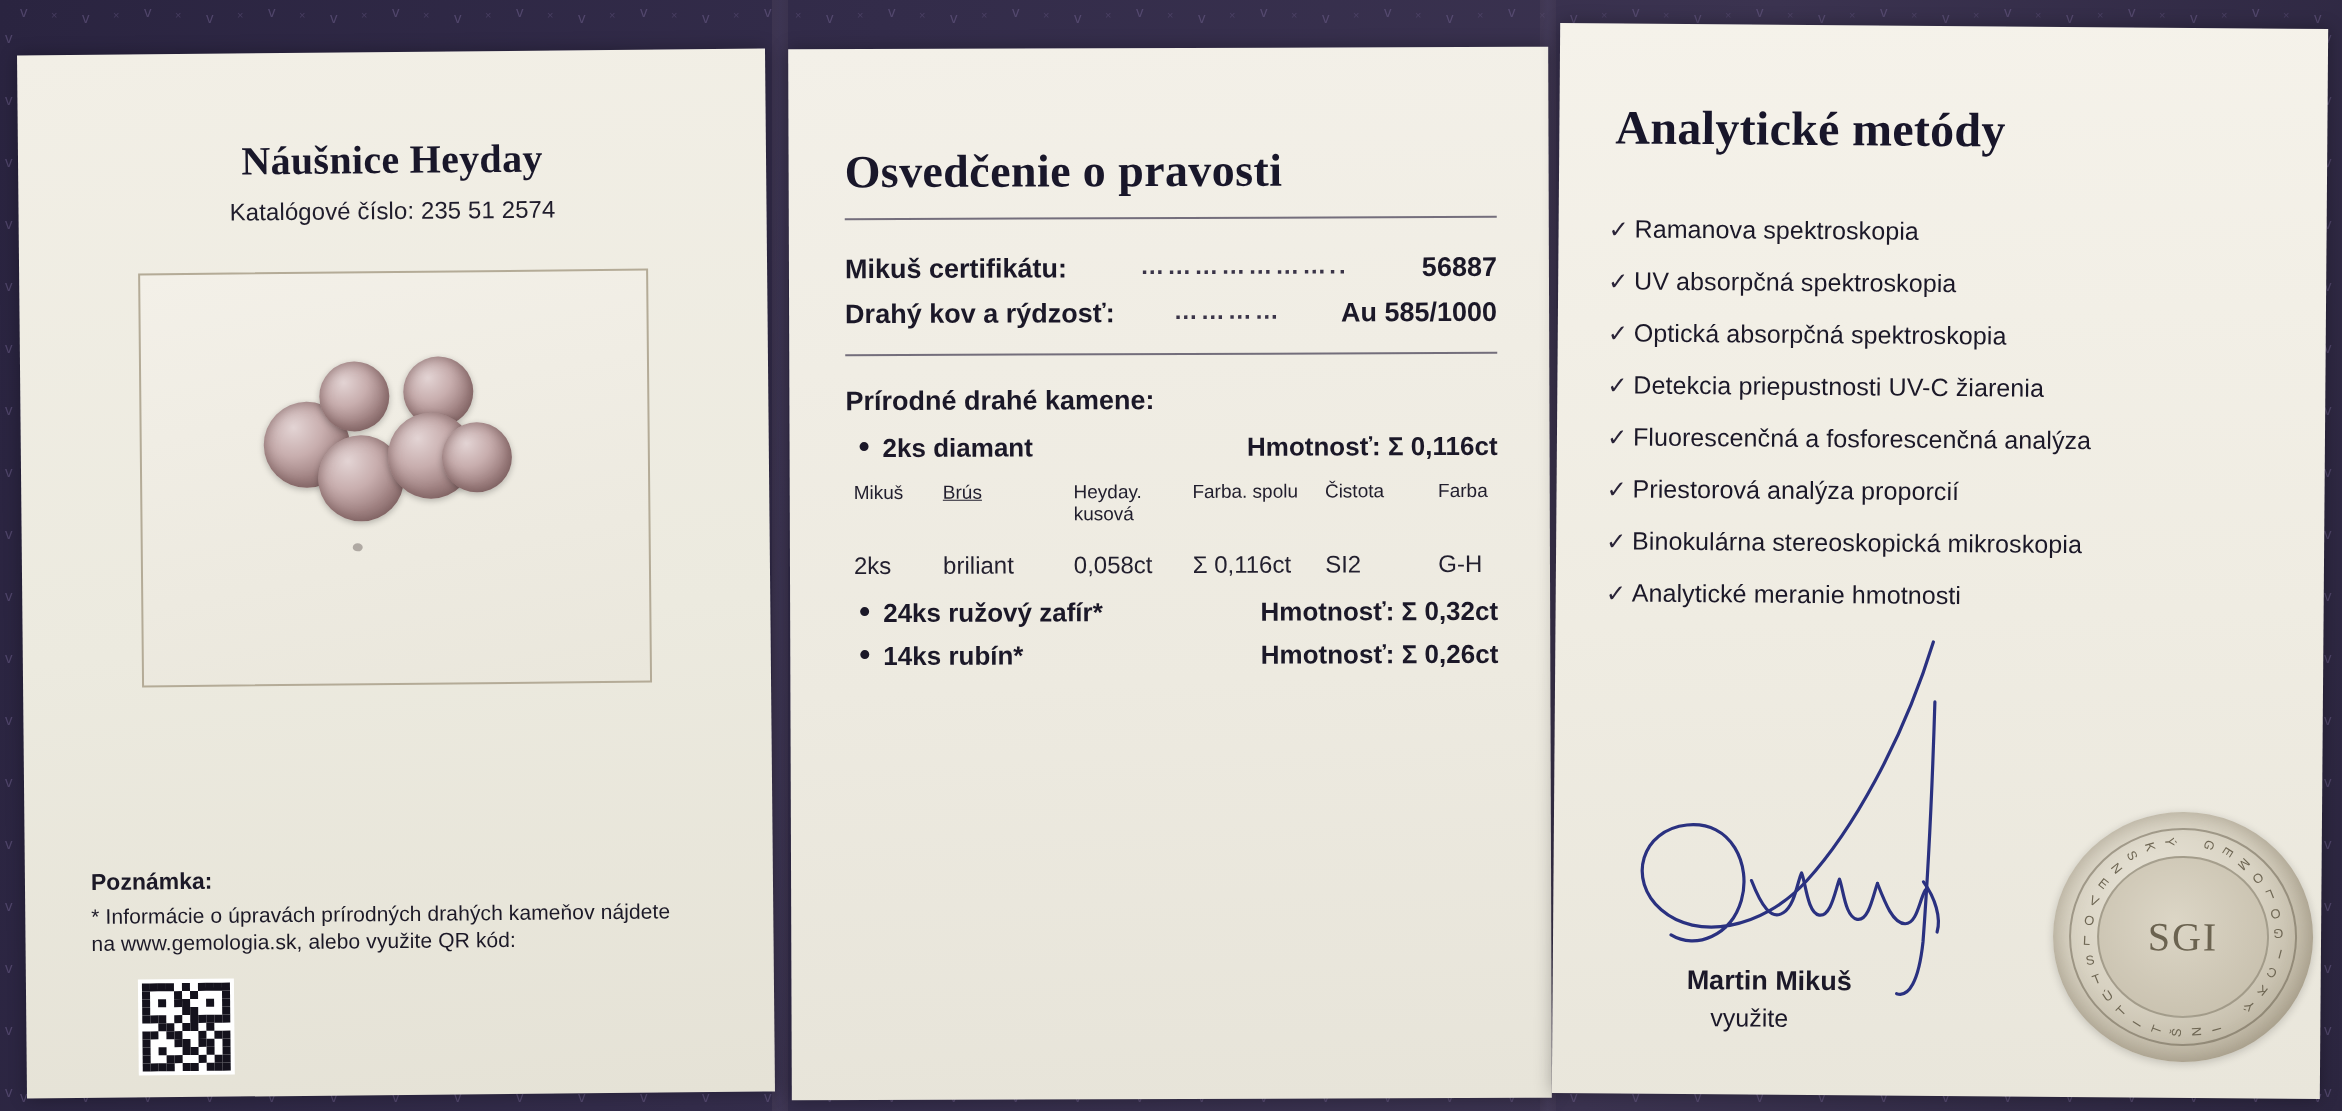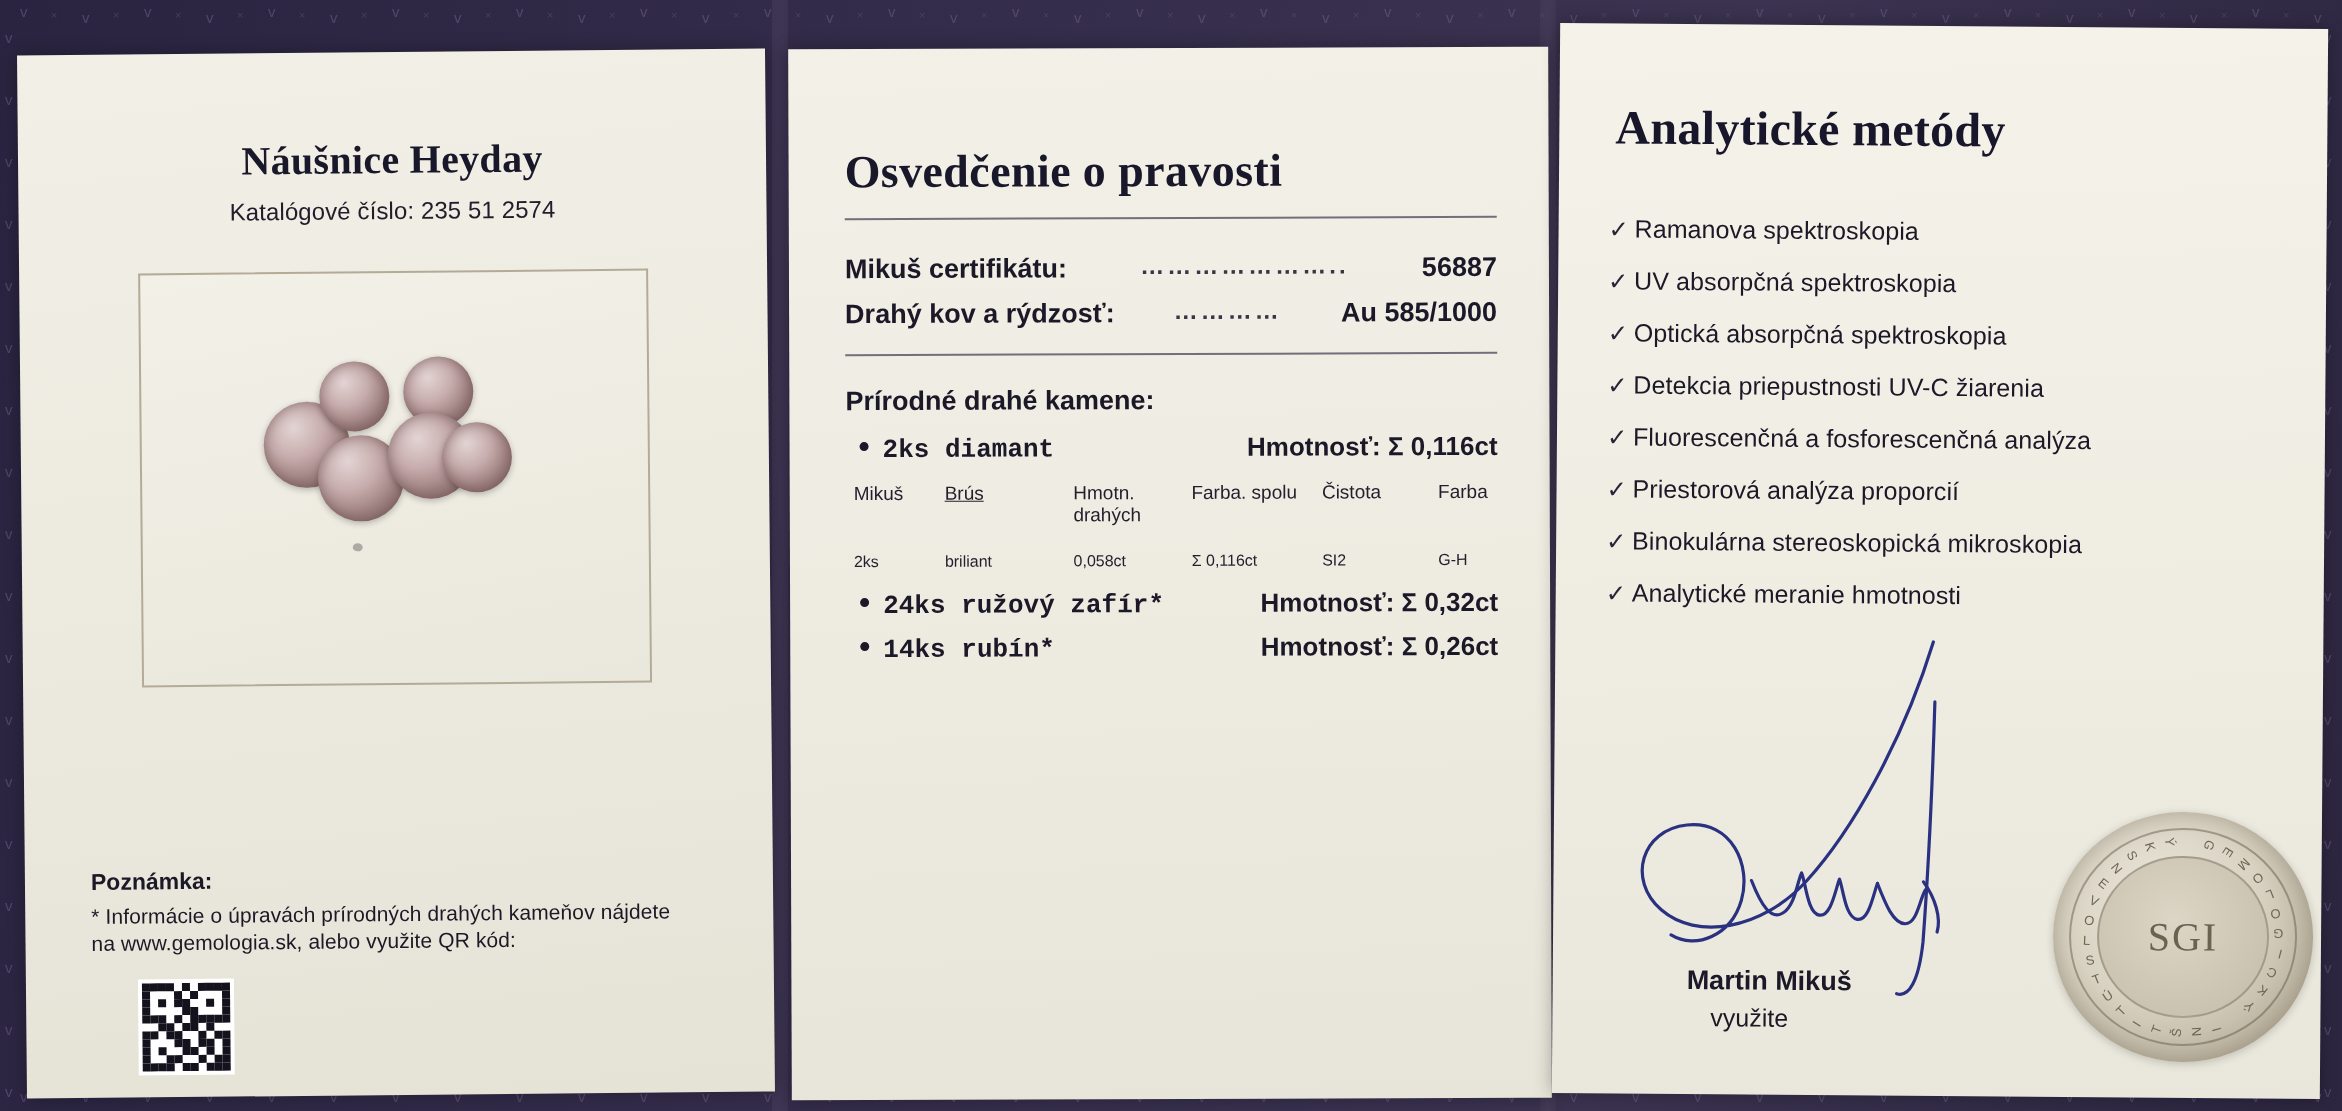--- a/index.html
+++ b/index.html
@@ -237,21 +237,21 @@
   .bullet {
     display: inline-block;
     width: 9px; height: 9px;
     border-radius: 50%;
     background: #1b1828;
     margin: 0 14px 0 14px;
     position: relative;
     top: -6px;
     flex: none;
   }
-  .stone-name { flex: none; font-family: Liberation Mono, monospace; }
+  .stone-name { flex: none; }
   .stone-weight {
     margin-left: auto;
     font-weight: bold;
     white-space: nowrap;
   }
   .gem-table {
     width: 100%;
     border-collapse: collapse;
     margin: 18px 0 18px 8px;
     font-size: 19px;
@@ -261,21 +261,21 @@
     font-weight: normal;
     color: #211e2d;
     padding: 0 18px 10px 0;
     vertical-align: top;
     line-height: 1.15;
     font-size: 19px;
   }
   .gem-table td {
     text-align: left;
     padding: 16px 18px 0 0;
-    font-size: 16px;
+    font-size: 24px;
     color: #221f2e;
     margin-left: 44px;
   }
   .gem-table .col-pocet { width: 80px; }
   .gem-table .col-brus { width: 130px; text-decoration: underline; }
   .gem-table .col-hk { width: 110px; }
   .gem-table .col-hs { width: 130px; }
   .gem-table .col-cis { width: 110px; }
 
   
@@ -721,21 +721,21 @@
           <span>Hmotnosť:</span>
           <span>Σ 0,116ct</span>
         </span>
       </div>
 
       <table class="gem-table">
         <thead>
           <tr>
             <th class="col-pocet">Mikuš</th>
             <th class="col-brus">Brús</th>
-            <th class="col-hk">Hmotn. drahých</th>
+            <th class="col-hk">Heyday. kusová</th>
             <th class="col-hs">Farba. spolu</th>
             <th class="col-cis">Čistota</th>
             <th>Farba</th>
           </tr>
         </thead>
         <tbody>
           <tr>
             <td>2ks</td>
             <td>briliant</td>
             <td>0,058ct</td>

